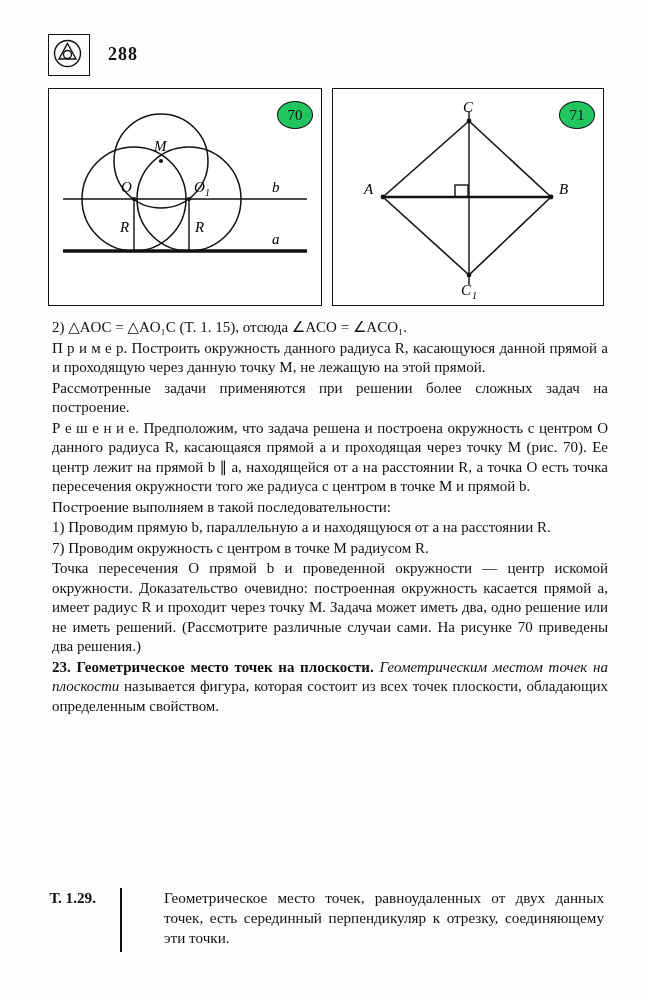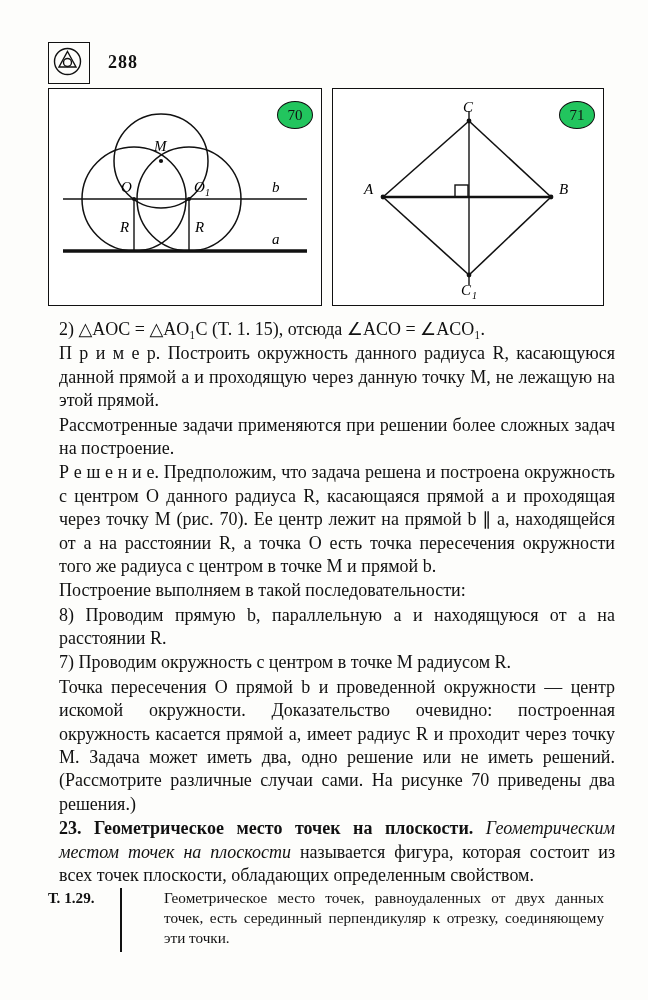--- a/index.html
+++ b/index.html
@@ -19,21 +19,21 @@
     position: absolute;
     left: 0; top: 0;
     width: 648px;
     height: 1000px;
     background: #fdfdfb;
   }
   
   .header {
     position: absolute;
     left: 48px;
-    top: 42px;
+    top: 34px;
     width: 560px;
     height: 40px;
   }
   .logo {
     position: absolute;
     left: 0; top: 0;
     width: 40px; height: 40px;
     border: 1.5px solid #111;
   }
   .logo svg { display: block; }
@@ -73,24 +73,24 @@
     border-radius: 50%;
     font-size: 15px;
     text-align: center;
     line-height: 26px;
     background: #22c55e;
   }
   .fig svg { position: absolute; left: 0; top: 0; }
   
   .content {
     position: absolute;
-    left: 59px;
+    left: 52px;
     top: 318px;
     width: 556px;
-    font-size: 18px;
+    font-size: 15px;
     line-height: 1.30;
     text-align: justify;
   }
   .content p {
     margin: 0 0 1px 0;
     text-indent: 0;
   }
   .ind { text-indent: 26px; }
   .sp { margin-top: 9px; }
   i { font-style: italic; }
@@ -102,23 +102,23 @@
     top: 888px;
     width: 556px;
     display: flex;
     align-items: flex-start;
     font-size: 15.2px;
     line-height: 1.30;
   }
   .theorem-label {
     width: 72px;
     font-weight: bold;
-    padding-right: 10px;
+    padding-right: 24px;
     box-sizing: border-box;
-    text-align: left;
+    text-align: right;
   }
   .theorem-rule {
     width: 2px;
     background: #111;
     align-self: stretch;
     min-height: 64px;
     margin-right: 12px;
   }
   .theorem-text {
     flex: 1;
@@ -201,21 +201,21 @@
       <div class="fig-num">71</div>
     </div>
   </div>
 
   <div class="content">
     <p class="ind">2)  △AOC = △AO₁C  (T. 1. 15), отсюда  ∠ACO = ∠ACO₁.</p>
     <p class="ind">П р и м е р. Построить окружность данного радиуса R, касающуюся данной прямой а и проходящую через данную точку М, не лежащую на этой прямой.</p>
     <p class="ind">Рассмотренные задачи применяются при решении более сложных задач на построение.</p>
     <p class="ind">Р е ш е н и е. Предположим, что задача решена и построена окружность с центром О данного радиуса R, касающаяся прямой а и проходящая через точку М (рис. 70). Ее центр лежит на прямой b ∥ a, находящейся от а на расстоянии R, а точка О есть точка пересечения окружности того же радиуса с центром в точке М и прямой b.</p>
     <p class="ind">Построение выполняем в такой последовательности:</p>
-    <p class="ind">8) Проводим прямую b, параллельную а и находящуюся от а на расстоянии R.</p>
+    <p class="ind">1) Проводим прямую b, параллельную а и находящуюся от а на расстоянии R.</p>
     <p class="ind">7) Проводим окружность с центром в точке М радиусом R.</p>
     <p class="ind">Точка пересечения О прямой b и проведенной окружности — центр искомой окружности. Доказательство очевидно: построенная окружность касается прямой а, имеет радиус R и проходит через точку М. Задача может иметь два, одно решение или не иметь решений. (Рассмотрите различные случаи сами. На рисунке 70 приведены два решения.)</p>
 
     <p class="ind sp">
       <b>23.</b>
       <b>Геометрическое место точек на плоскости.</b>
       <i>Геометрическим местом точек на плоскости</i>
       <span>называется фигура, которая состоит из всех точек плоскости, обладающих определенным свойством.</span>
     </p>
   </div>

